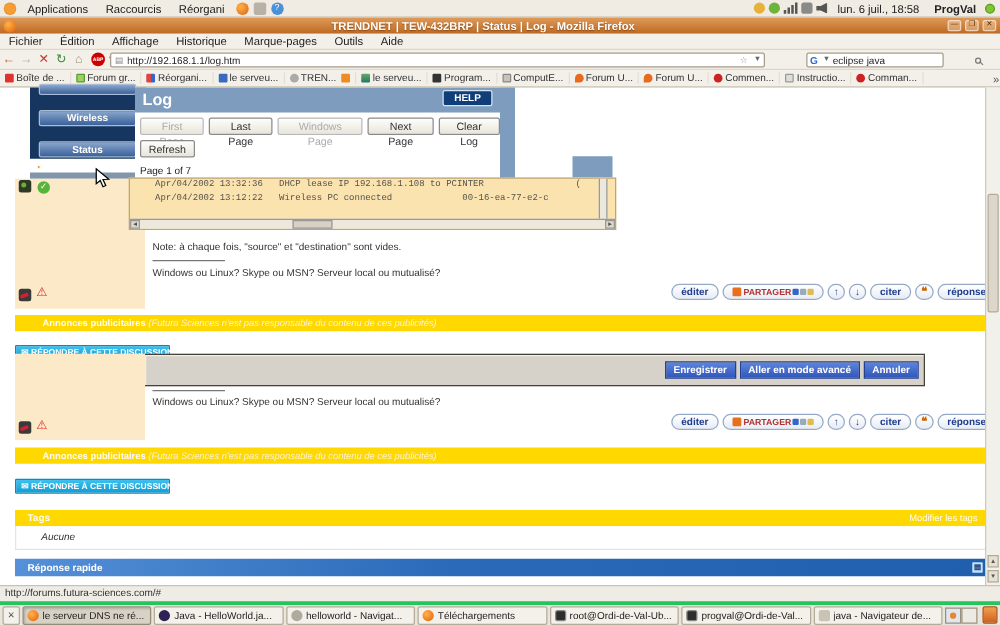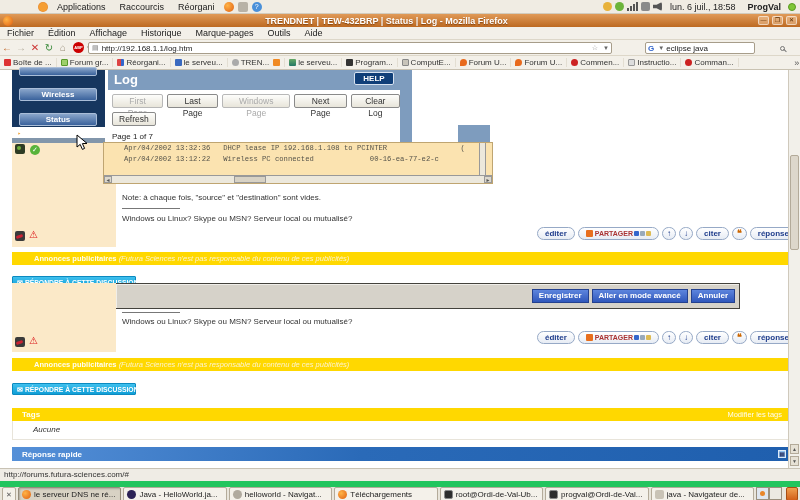--- a/index.html
+++ b/index.html
@@ -1,20 +1,20 @@
 <!DOCTYPE html>
 <html><head>
 <meta charset="utf-8">
 <style>
   * { margin:0; padding:0; box-sizing:border-box; }
   html,body { width:800px; height:500px; }
   body { position:relative; font-family:"Liberation Sans",sans-serif; background:#fff; overflow:hidden; color:#222; }
 
   
-  #gnome-panel { position:absolute; left:0; top:0; width:800px; height:14px; background:#f0ece3; border-bottom:1px solid #d2cbbd; display:flex; align-items:center; font-size:9px;padding-left:35px; }
+  #gnome-panel { position:absolute; left:0; top:0; width:800px; height:14px; background:#f0ece3; border-bottom:1px solid #d2cbbd; display:flex; align-items:center; font-size:9px; }
   .panel-menu { padding:0 7px; color:#1a1a1a; }
   .mini-ic { width:10px; height:10px; border-radius:50%; display:inline-block; margin:0 2px; }
   #tray { margin-left:auto; display:flex; align-items:center; gap:3px; padding-right:4px; }
   .tray-ic { width:9px; height:9px; display:inline-block; border-radius:2px; }
   #clock { padding:0 5px; }
   #user-name { padding:0 4px; font-weight:bold; }
   .presence-dot { width:8px; height:8px; border-radius:50%; background:#7ec636; border:1px solid #5a9a1f; display:inline-block; }
   .sig-bars { display:inline-flex; align-items:flex-end; gap:1px; height:9px; }
   .sig-bars i { width:2px; background:#555; display:inline-block; }
 
@@ -37,21 +37,21 @@
   .mag:after { content:''; position:absolute; width:4px; height:1px; background:#777; transform:rotate(45deg); right:-3px; bottom:-1px; }
   .abp { width:11px; height:11px; border-radius:50%; background:#c00; color:#fff; font-size:4px; font-weight:bold; text-align:center; line-height:11px; margin-left:3px; }
   .drop { font-size:6px; color:#666; padding:0 2px; }
 
   #bookmarks-bar { position:absolute; left:0; top:56px; width:800px; height:14px; background:#f3f0e9; border-bottom:1px solid #c9c2b2; display:flex; align-items:center; font-size:8px; overflow:hidden; }
   .bm { display:flex; align-items:center; gap:2px; padding:0 4px; border-right:1px solid #e3ded2; white-space:nowrap; color:#333; }
   .bm-ic { width:7px; height:7px; display:inline-block; border-radius:1px; flex:none; }
   #bm-overflow { margin-left:auto; padding:0 5px; color:#555; font-size:9px; }
 
   
-  #router-sidebar { position:absolute; left:12px; top:70px; width:93px; height:57px; background:#16365f; }
+  #router-sidebar { position:absolute; left:24px; top:70px; width:93px; height:57px; background:#16365f; }
   .side-btn { position:absolute; left:7px; width:78px; height:13px; background:linear-gradient(#8aa6cb,#3a629c); border:1px solid #a9bdd8; border-radius:2px; color:#fff; font-size:8px; font-weight:bold; text-align:center; line-height:12px; }
   .side-sub { position:absolute; left:6px; width:86px; color:#fff; font-size:6.5px; font-weight:bold; }
   .side-sub .bullet { color:#f0a030; }
   #side-cut { position:absolute; left:0; top:68px; width:93px; height:5px; background:#8296ab; }
   #router-main { position:absolute; left:108px; top:70px; width:292px; height:73px; background:#fff; }
   #router-header { position:absolute; left:0; top:0; width:292px; height:20px; background:#7e9cbe; }
   #router-title { position:absolute; left:6px; top:2px; font-size:13px; font-weight:bold; color:#fff; }
   #help-btn { position:absolute; right:6px; top:2px; width:40px; height:13px; background:#0f3e78; border:1px solid #d7e2f0; border-radius:2px; color:#fff; font-size:8px; font-weight:bold; text-align:center; line-height:11px; }
   .r-btn { height:14px; padding:0 6px; background:linear-gradient(#fdfdfb,#e8e5da); border:1px solid #8a8a8a; border-radius:2px; font-size:8.5px; color:#333; line-height:12px; }
   .r-btn.disabled { color:#aaa; border-color:#b8b8b8; }
@@ -112,21 +112,21 @@
   #qr-title { font-size:8px; font-weight:bold; color:#fff; padding-left:10px; }
   #qr-collapse { margin-left:auto; margin-right:4px; width:8px; height:8px; background:#8fc0f0; border:1px solid #dceaf8; font-size:6px; line-height:7px; text-align:center; color:#114; }
 
   
   #v-scroll-track { position:absolute; left:788px; top:70px; width:12px; height:398px; background:#f2f0ea; border-left:1px solid #cfc9bc; }
   #v-scroll-thumb { position:absolute; left:1px; top:85px; width:9px; height:95px; background:#ddd7cb; border:1px solid #b3aa99; border-radius:2px; }
   .v-arrow { position:absolute; left:1px; width:9px; height:10px; background:#e6e1d5; border:1px solid #b3aa99; font-size:5px; text-align:center; line-height:9px; color:#555; }
 
   
   #status-bar { position:absolute; left:0; top:468px; width:800px; height:13px; background:#efece5; border-top:1px solid #c8c2b4; font-size:8px; color:#333; line-height:12px; padding-left:4px; }
-  #taskbar { position:absolute; left:0; top:481px; width:800px; height:19px; background:#e9e5db; border-top:6px solid #22c55e; display:flex; gap:2px; padding:0 2px; }
+  #taskbar { position:absolute; left:0; top:481px; width:800px; height:19px; background:#e9e5db; border-top:3px solid #22c55e; display:flex; align-items:center; gap:2px; padding:0 2px; }
   #show-desktop { width:14px; height:15px; background:#f4f1ea; border:1px solid #b4ab9a; border-radius:2px; font-size:7px; text-align:center; line-height:13px; color:#555; flex:none; }
   .task-item { flex:1; height:15px; background:#f4f1ea; border:1px solid #b4ab9a; border-radius:2px; display:flex; align-items:center; gap:3px; padding:0 3px; font-size:8px; color:#222; overflow:hidden; white-space:nowrap; min-width:0; }
   .task-item.active { background:#d8d2c4; border-color:#948b7a; box-shadow:inset 1px 1px 2px rgba(0,0,0,.2); }
   .task-item span { overflow:hidden; text-overflow:ellipsis; }
   .t-ic { width:9px; height:9px; border-radius:50%; flex:none; }
   .t-ic.term { border-radius:2px; background:#2d2d2d; border:1px solid #888; }
   #ws-switcher { display:flex; flex:none; }
   .ws-cell { width:13px; height:13px; background:#eceae3; border:1px solid #9a907e; position:relative; }
   .ws-cell.cur { background:#dfe6ef; }
   .ws-dot { position:absolute; left:3px; top:3px; width:5px; height:5px; background:#e8862a; border-radius:50%; }

